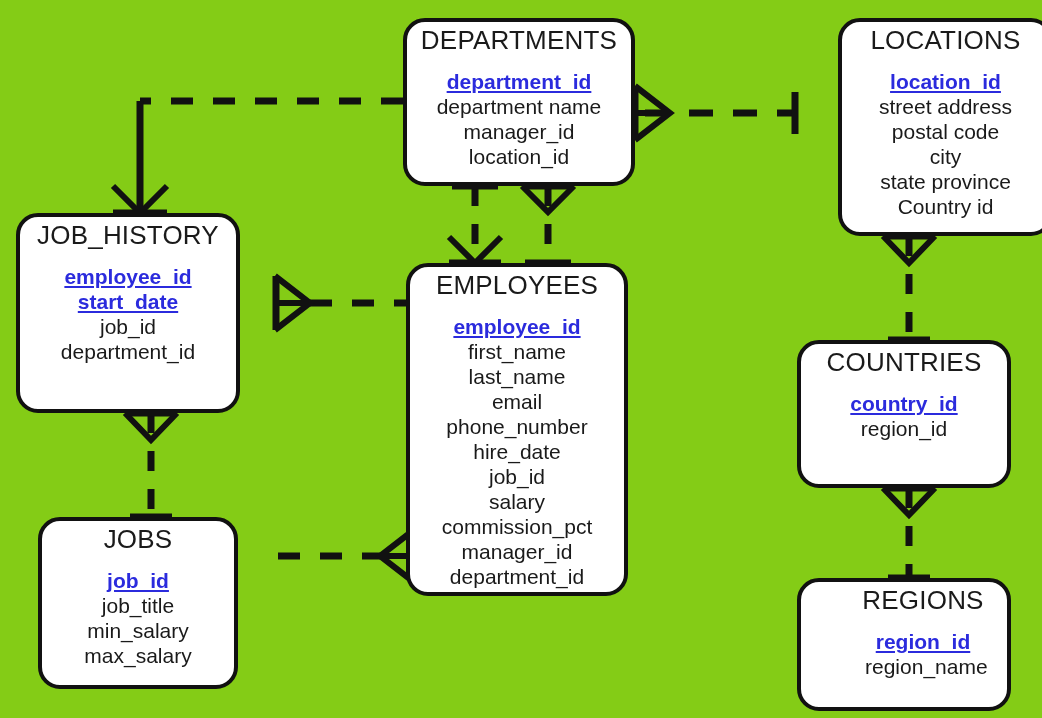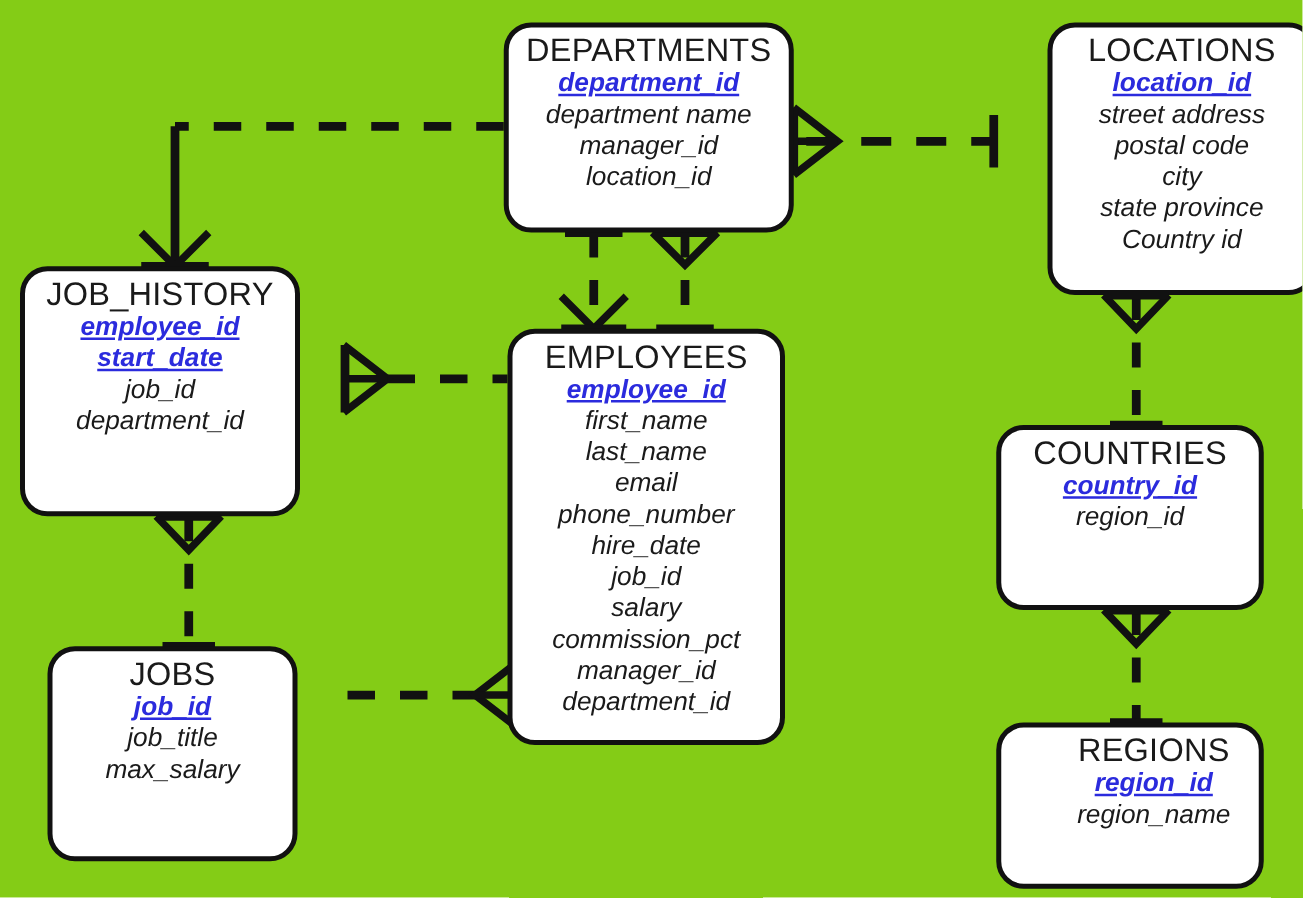--- a/index.html
+++ b/index.html
@@ -37,23 +37,22 @@
   }
   .entity-name {
     font-size: 26px;
     line-height: 1.08;
     color: #1a1a1a;
     letter-spacing: 0.2px;
     white-space: nowrap;
   }
   .attr-list {
     list-style: none;
-    margin: 1px;
+    margin: 16px;
     padding: 0;
-    font-style: italic;
   }
   .attr {
     font-size: 21px;
     line-height: 1.19;
     color: #1a1a1a;
     white-space: nowrap;
   }
   .attr.pk {
     color: #2b2bdd;
     font-weight: bold;
@@ -198,20 +197,21 @@
       <li class="attr pk">country_id</li>
       <li class="attr">region_id</li>
     </ul>
   </div>
 
   <div class="entity" id="ent-jobs">
     <div class="entity-name">JOBS</div>
     <ul class="attr-list">
       <li class="attr pk">job_id</li>
       <li class="attr">job_title</li>
+      <li class="attr">min_salary</li>
       <li class="attr">max_salary</li>
     </ul>
   </div>
 
   <div class="entity" id="ent-regions">
     <div class="entity-name">REGIONS</div>
     <ul class="attr-list">
       <li class="attr pk">region_id</li>
       <li class="attr">region_name</li>
     </ul>

